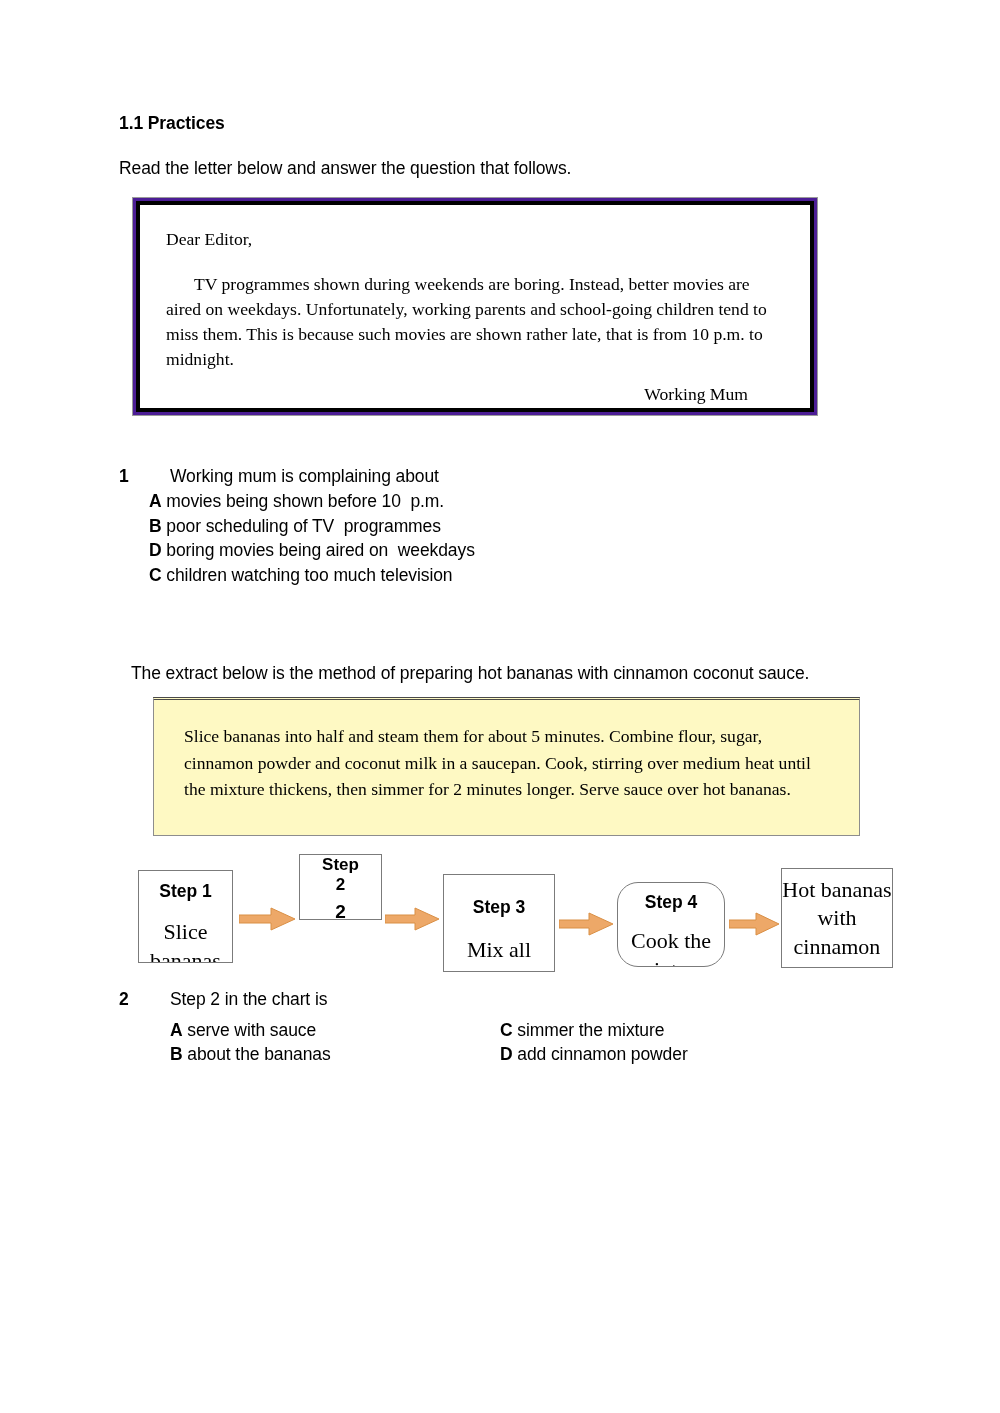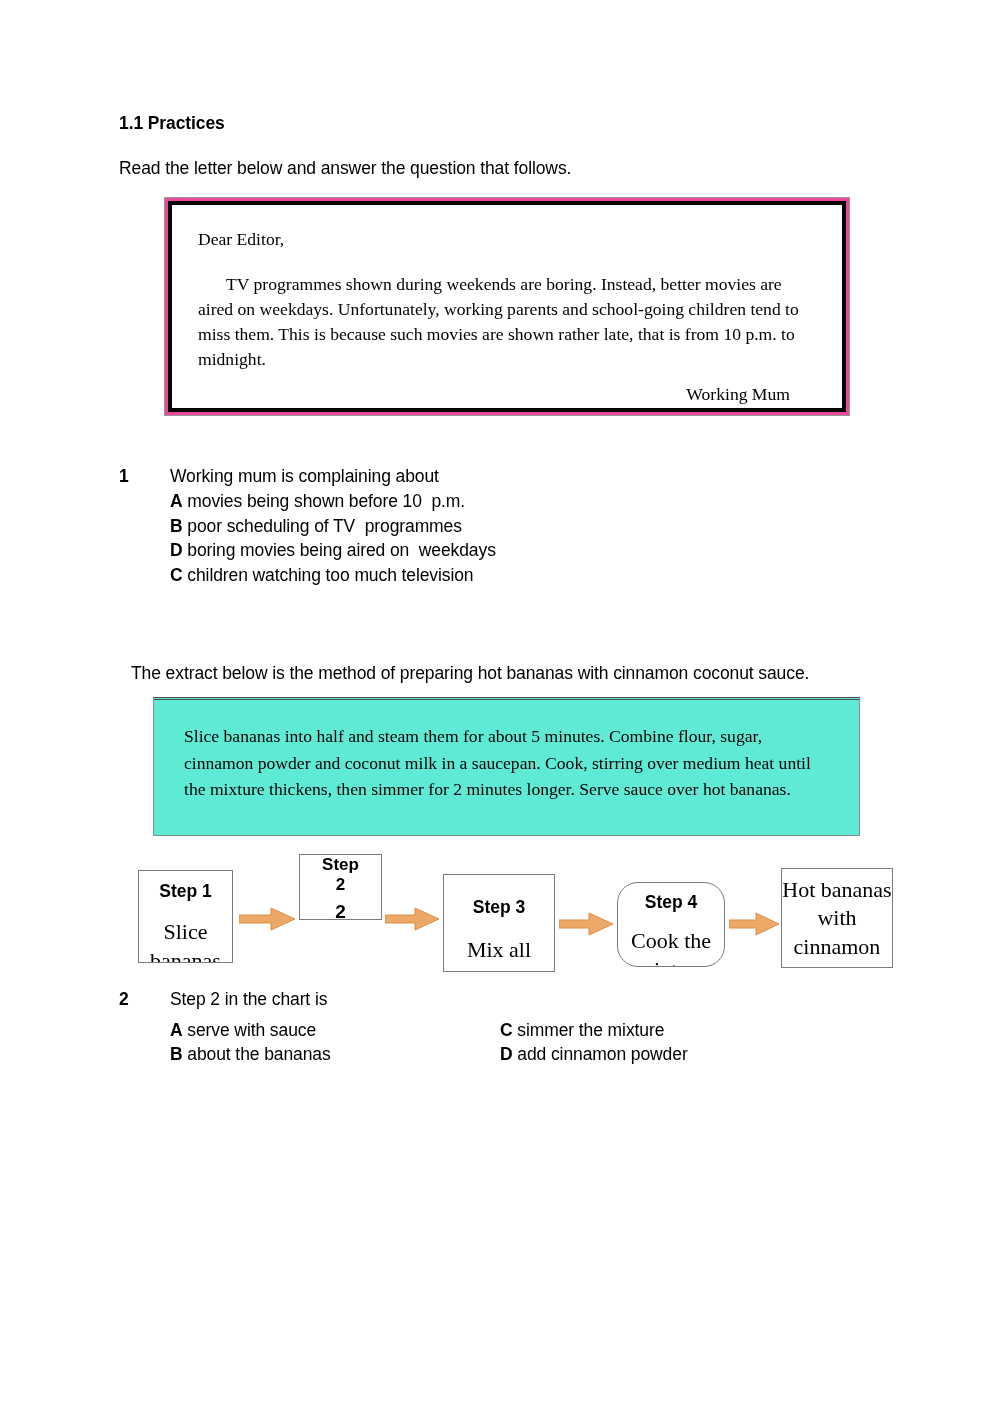--- a/index.html
+++ b/index.html
@@ -34,27 +34,27 @@
     position: absolute;
     left: 119px;
     top: 158px;
     font-size: 17.5px;
     letter-spacing: -0.1px;
   }
 
   
   .letter-outer {
     position: absolute;
-    left: 164px;
+    left: 132px;
     top: 197px;
     width: 686px;
     height: 219px;
     border: 1px solid #9a9a9a;
     box-sizing: border-box;
-    background: #ec4899;
+    background: #4c1d95;
   }
   .letter-inner {
     position: absolute;
     left: 3px;
     top: 3px;
     right: 3px;
     bottom: 3px;
     border: 4px solid #000000;
     box-sizing: border-box;
     background: #ffffff;
@@ -63,41 +63,41 @@
     font-size: 17.6px;
     line-height: 1.42;
   }
   .letter-salutation { margin: 0; }
   .letter-body {
     margin: 20px 0 0 0;
     text-indent: 28px;
     text-align: left;
   }
   .letter-sign {
-    margin: 10px 26px 0 0;
+    margin: 10px 36px 0 0;
     text-align: right;
   }
 
   
   .question {
     position: absolute;
     font-size: 17.5px;
     letter-spacing: -0.1px;
   }
   .q-num {
     position: absolute;
     left: 0;
     top: 0;
     font-weight: bold;
   }
   .q-stem {
     margin-left: 51px;
   }
   .q-options {
-    margin-left: 51px;
+    margin-left: 30px;
     margin-top: 2px;
   }
   .q-option {
     line-height: 1.41;
     white-space: pre;
   }
   .opt-letter {
     font-weight: bold;
   }
 
@@ -127,21 +127,21 @@
   }
   .extract-box {
     position: absolute;
     left: 153px;
     top: 697px;
     width: 707px;
     height: 139px;
     box-sizing: border-box;
     border: 1px solid #8d8d8d;
     border-top: 3px double #4a4a4a;
-    background: #5eead4;
+    background: #fef9c3;
   }
   .extract-text {
     position: absolute;
     left: 30px;
     top: 23px;
     right: 28px;
     font-family: "Liberation Serif", serif;
     font-size: 17.6px;
     line-height: 1.52;
   }

